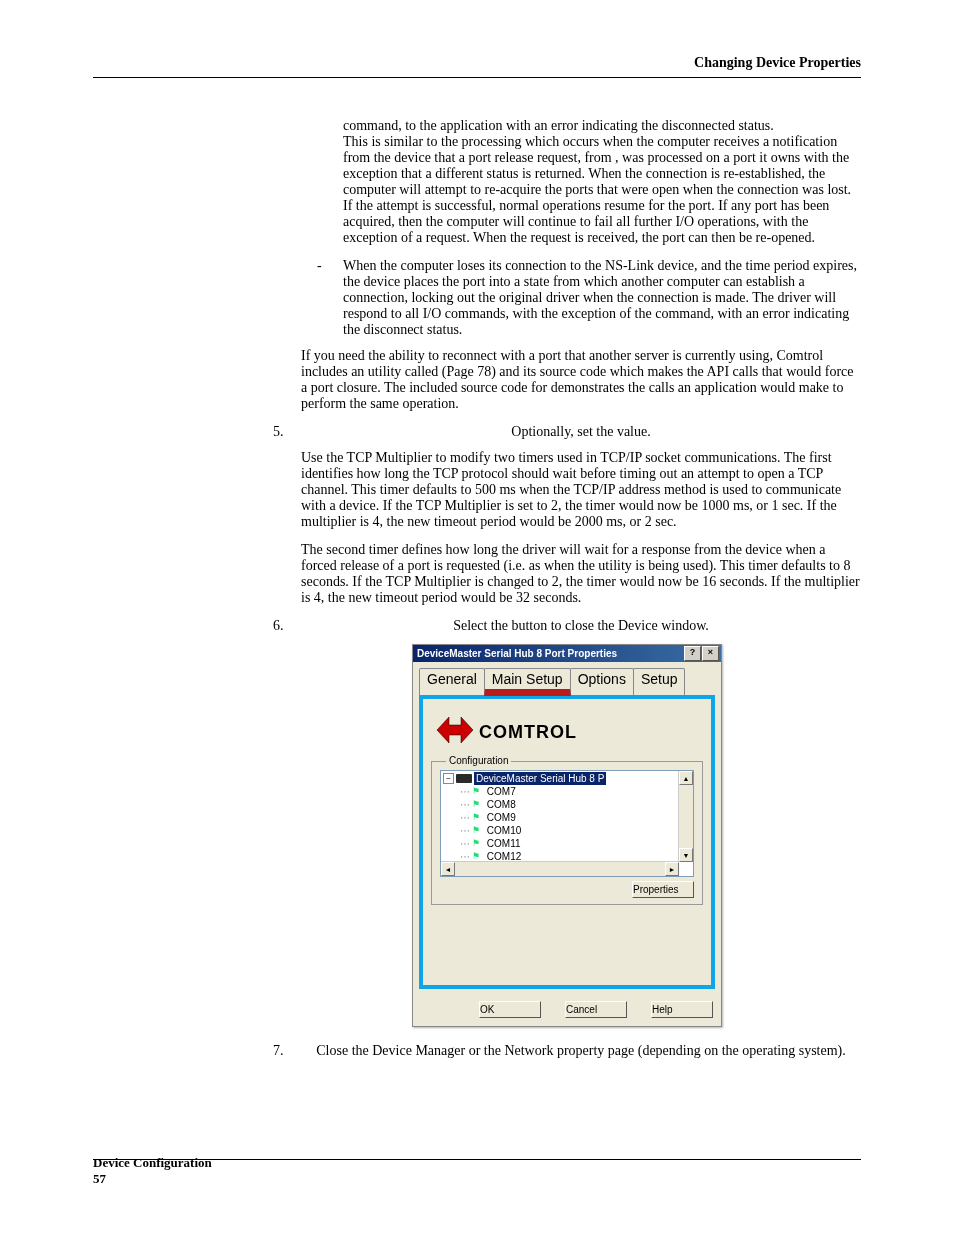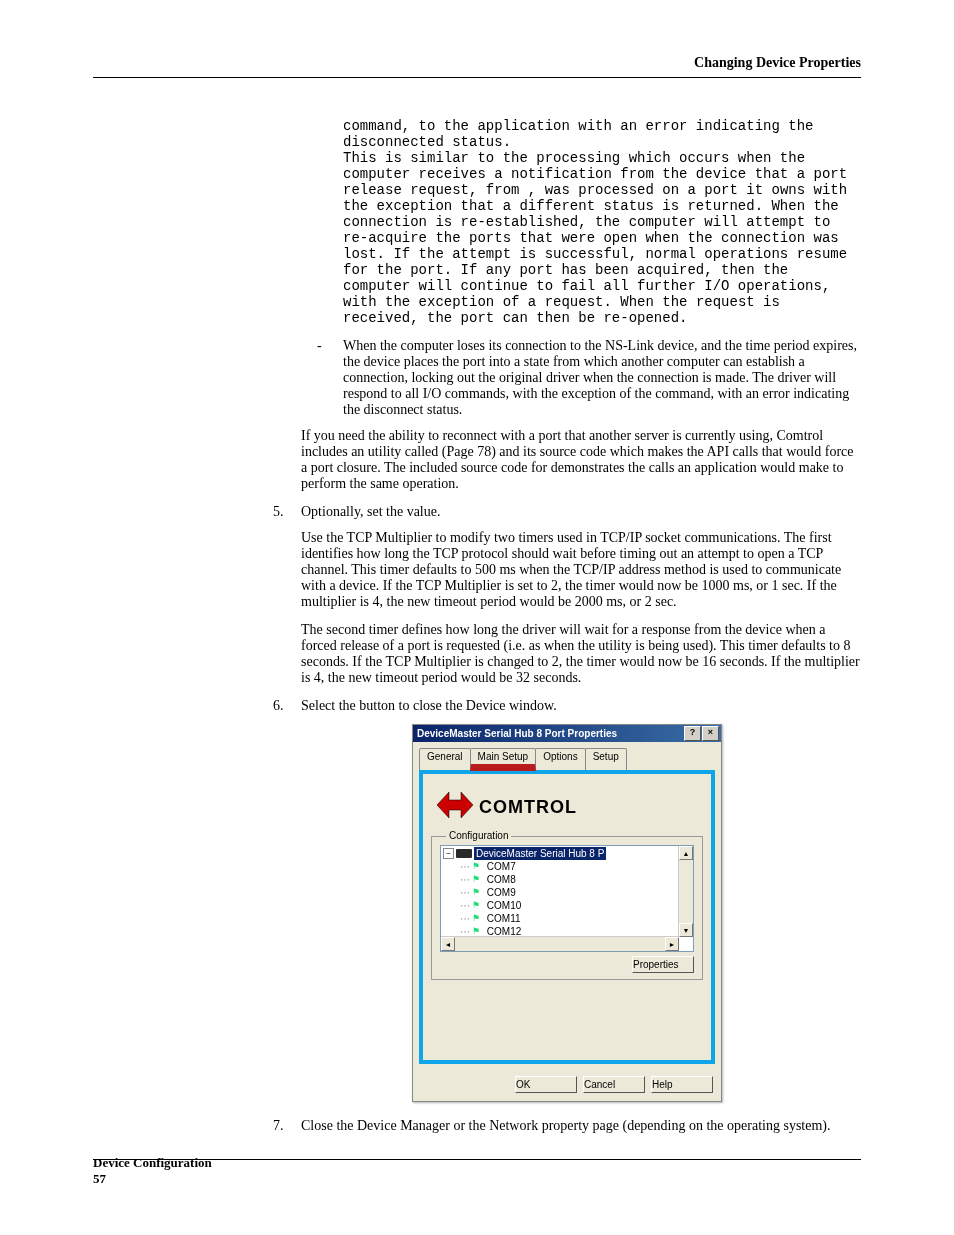--- a/index.html
+++ b/index.html
@@ -27,21 +27,20 @@
     border: none;
     border-top: 1px solid #000;
     margin: 0 0 40px 0;
   }
   .content-area {
     margin-left: 180px;
   }
   .indent-block {
     margin-left: 70px;
     margin-bottom: 8px;
-    font-family: Liberation Mono, monospace;
   }
   .bullet-row {
     display: flex;
     flex-direction: row;
     margin-bottom: 10px;
     margin-left: 44px;
   }
   .bullet-mark {
     width: 26px;
     flex: 0 0 26px;
@@ -56,20 +55,21 @@
     display: flex;
     flex-direction: row;
     margin-bottom: 10px;
   }
   .step-num {
     width: 28px;
     flex: 0 0 28px;
   }
   .step-body {
     flex: 1;
+    text-align: center;
   }
   .step-indent {
     margin-left: 28px;
     margin-bottom: 12px;
   }
   .figure-wrap {
     display: flex;
     justify-content: center;
     margin: 10px 0 16px 0;
   }
@@ -118,21 +118,21 @@
     padding: 6px 6px 0 6px;
     gap: 0;
     position: relative;
   }
   .tab {
     padding: 2px 7px;
     border: 1px solid #888;
     border-bottom: none;
     background: #ece9d8;
     border-radius: 2px 2px 0 0;
-    font-size: 10px;
+    font-size: 14px;
     position: relative;
     margin-right: -1px;
   }
   .tab.active {
     background: #ece9d8;
     z-index: 2;
     border-bottom: 7px solid #b91c1c;
     margin-bottom: -1px;
   }
   .tab-panel {
@@ -256,21 +256,21 @@
     font-size: 10px;
     display: inline-block;
   }
   .props-row {
     text-align: right;
     margin-top: 2px;
   }
   .dlg-buttons {
     display: flex;
     justify-content: flex-end;
-    gap: 6px;
+    gap: 24px;
     padding: 6px 8px 8px 8px;
   }
   .footer {
     position: absolute;
     bottom: 48px;
     left: 93px;
     right: 93px;
     display: flex;
     justify-content: space-between;
     font-size: 13px;

